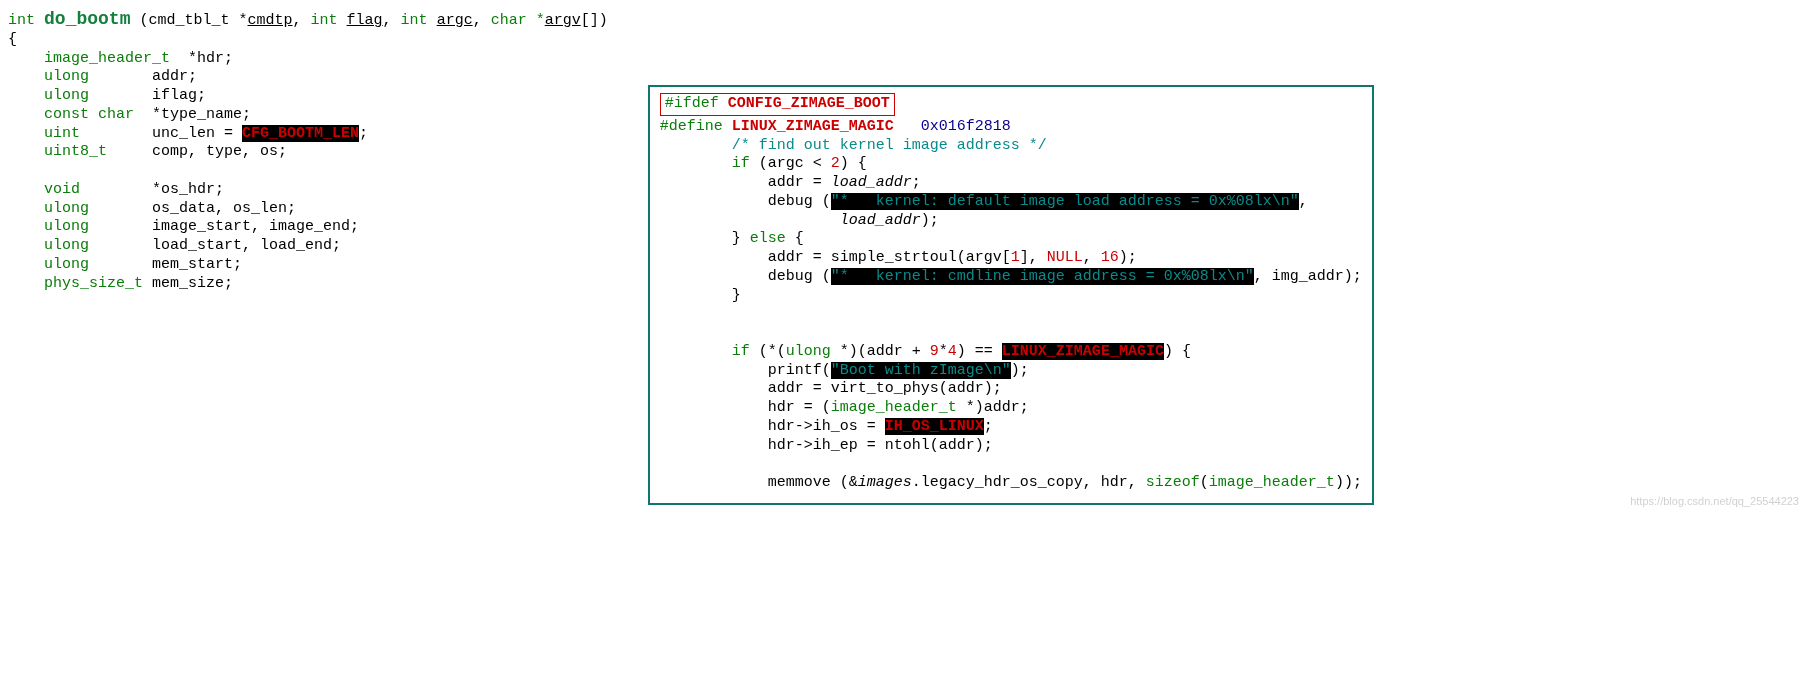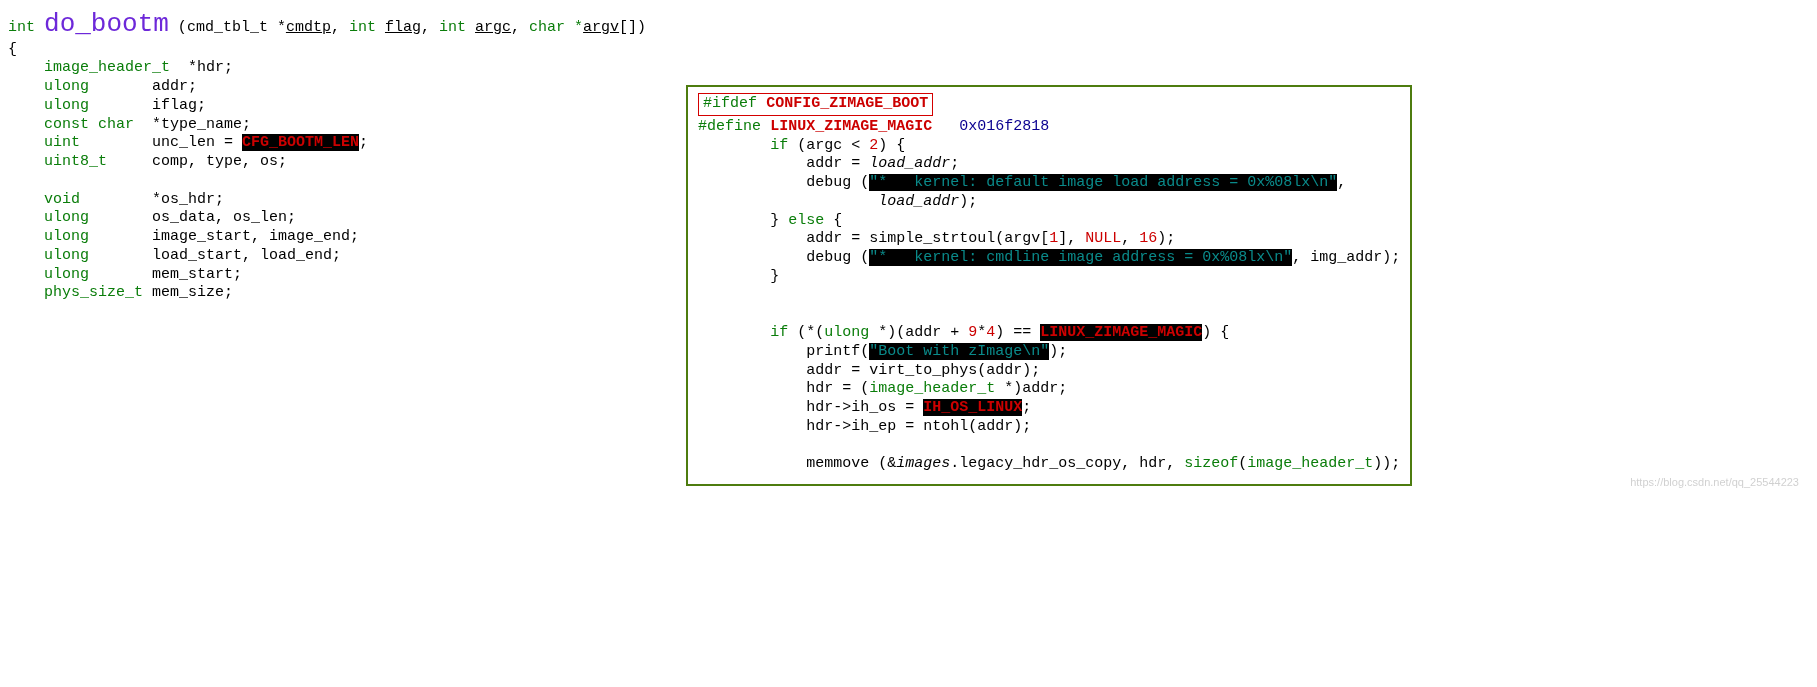--- a/index.html
+++ b/index.html
@@ -16,32 +16,32 @@
     display: flex;
     align-items: flex-start;
   }
   .left-block {
     padding-right: 40px;
   }
   .right-block-wrap {
     padding-top: 77px;
   }
   .red-outer {
-    border: 2px solid #4d7c0f;
+    border: 2px solid #0f766e;
     padding: 6px 10px 10px 10px;
     display: inline-block;
   }
   .red-inner {
     border: 1.5px solid #d40000;
     padding: 1px 4px;
     display: inline-block;
     margin-bottom: 2px;
   }
   .kw { color: #0a7d0a; }        
-  .fn-big { color: #6d28d9; font-weight: normal; font-size: 26px; }
+  .fn-big { color: #15803d; font-weight: bold; font-size: 18px; }
   .blue { color: #0a0090; }
   .teal { color: #0a8a8a; }
   .red  { color: #cc0000; font-weight: bold; }
   .red-plain  { color: #cc0000; }
   .purple-it { color: #000000; font-style: italic; text-align: center; }
   .hl { background: #000000; }
   .underline { text-decoration: underline; }
   .watermark {
     position: absolute;
     right: 18px;
@@ -74,20 +74,21 @@
 <pre>    <span class="kw">ulong</span>       <span>mem_start;</span></pre>
 <pre>    <span class="kw">phys_size_t</span> <span>mem_size;</span></pre>
 </div>
 
 <div class="right-block-wrap">
 <div class="red-outer">
 <div class="red-inner">
   <span class="kw">#ifdef</span><span class="red"> CONFIG_ZIMAGE_BOOT</span>
 </div>
 <pre><span class="kw">#define</span><span class="red"> LINUX_ZIMAGE_MAGIC</span>   <span class="blue">0x016f2818</span></pre>
+<pre>        <span class="teal">/* find out kernel image address */</span></pre>
 <pre>        <span class="kw">if</span><span> (argc &lt; </span><span class="red-plain">2</span><span>) {</span></pre>
 <pre>            <span>addr = </span><span class="purple-it">load_addr</span><span>;</span></pre>
 <pre>            <span>debug (</span><span class="teal hl">"*   kernel: default image load address = 0x%08lx\n"</span><span>,</span></pre>
 <pre>                    <span class="purple-it">load_addr</span><span>);</span></pre>
 <pre>        <span>} </span><span class="kw">else</span><span> {</span></pre>
 <pre>            <span>addr = simple_strtoul(argv[</span><span class="red-plain">1</span><span>], </span><span class="red-plain">NULL</span><span>, </span><span class="red-plain">16</span><span>);</span></pre>
 <pre>            <span>debug (</span><span class="teal hl">"*   kernel: cmdline image address = 0x%08lx\n"</span><span>, img_addr);</span></pre>
 <pre>        <span>}</span></pre>
 <pre> </pre>
 <pre> </pre>

